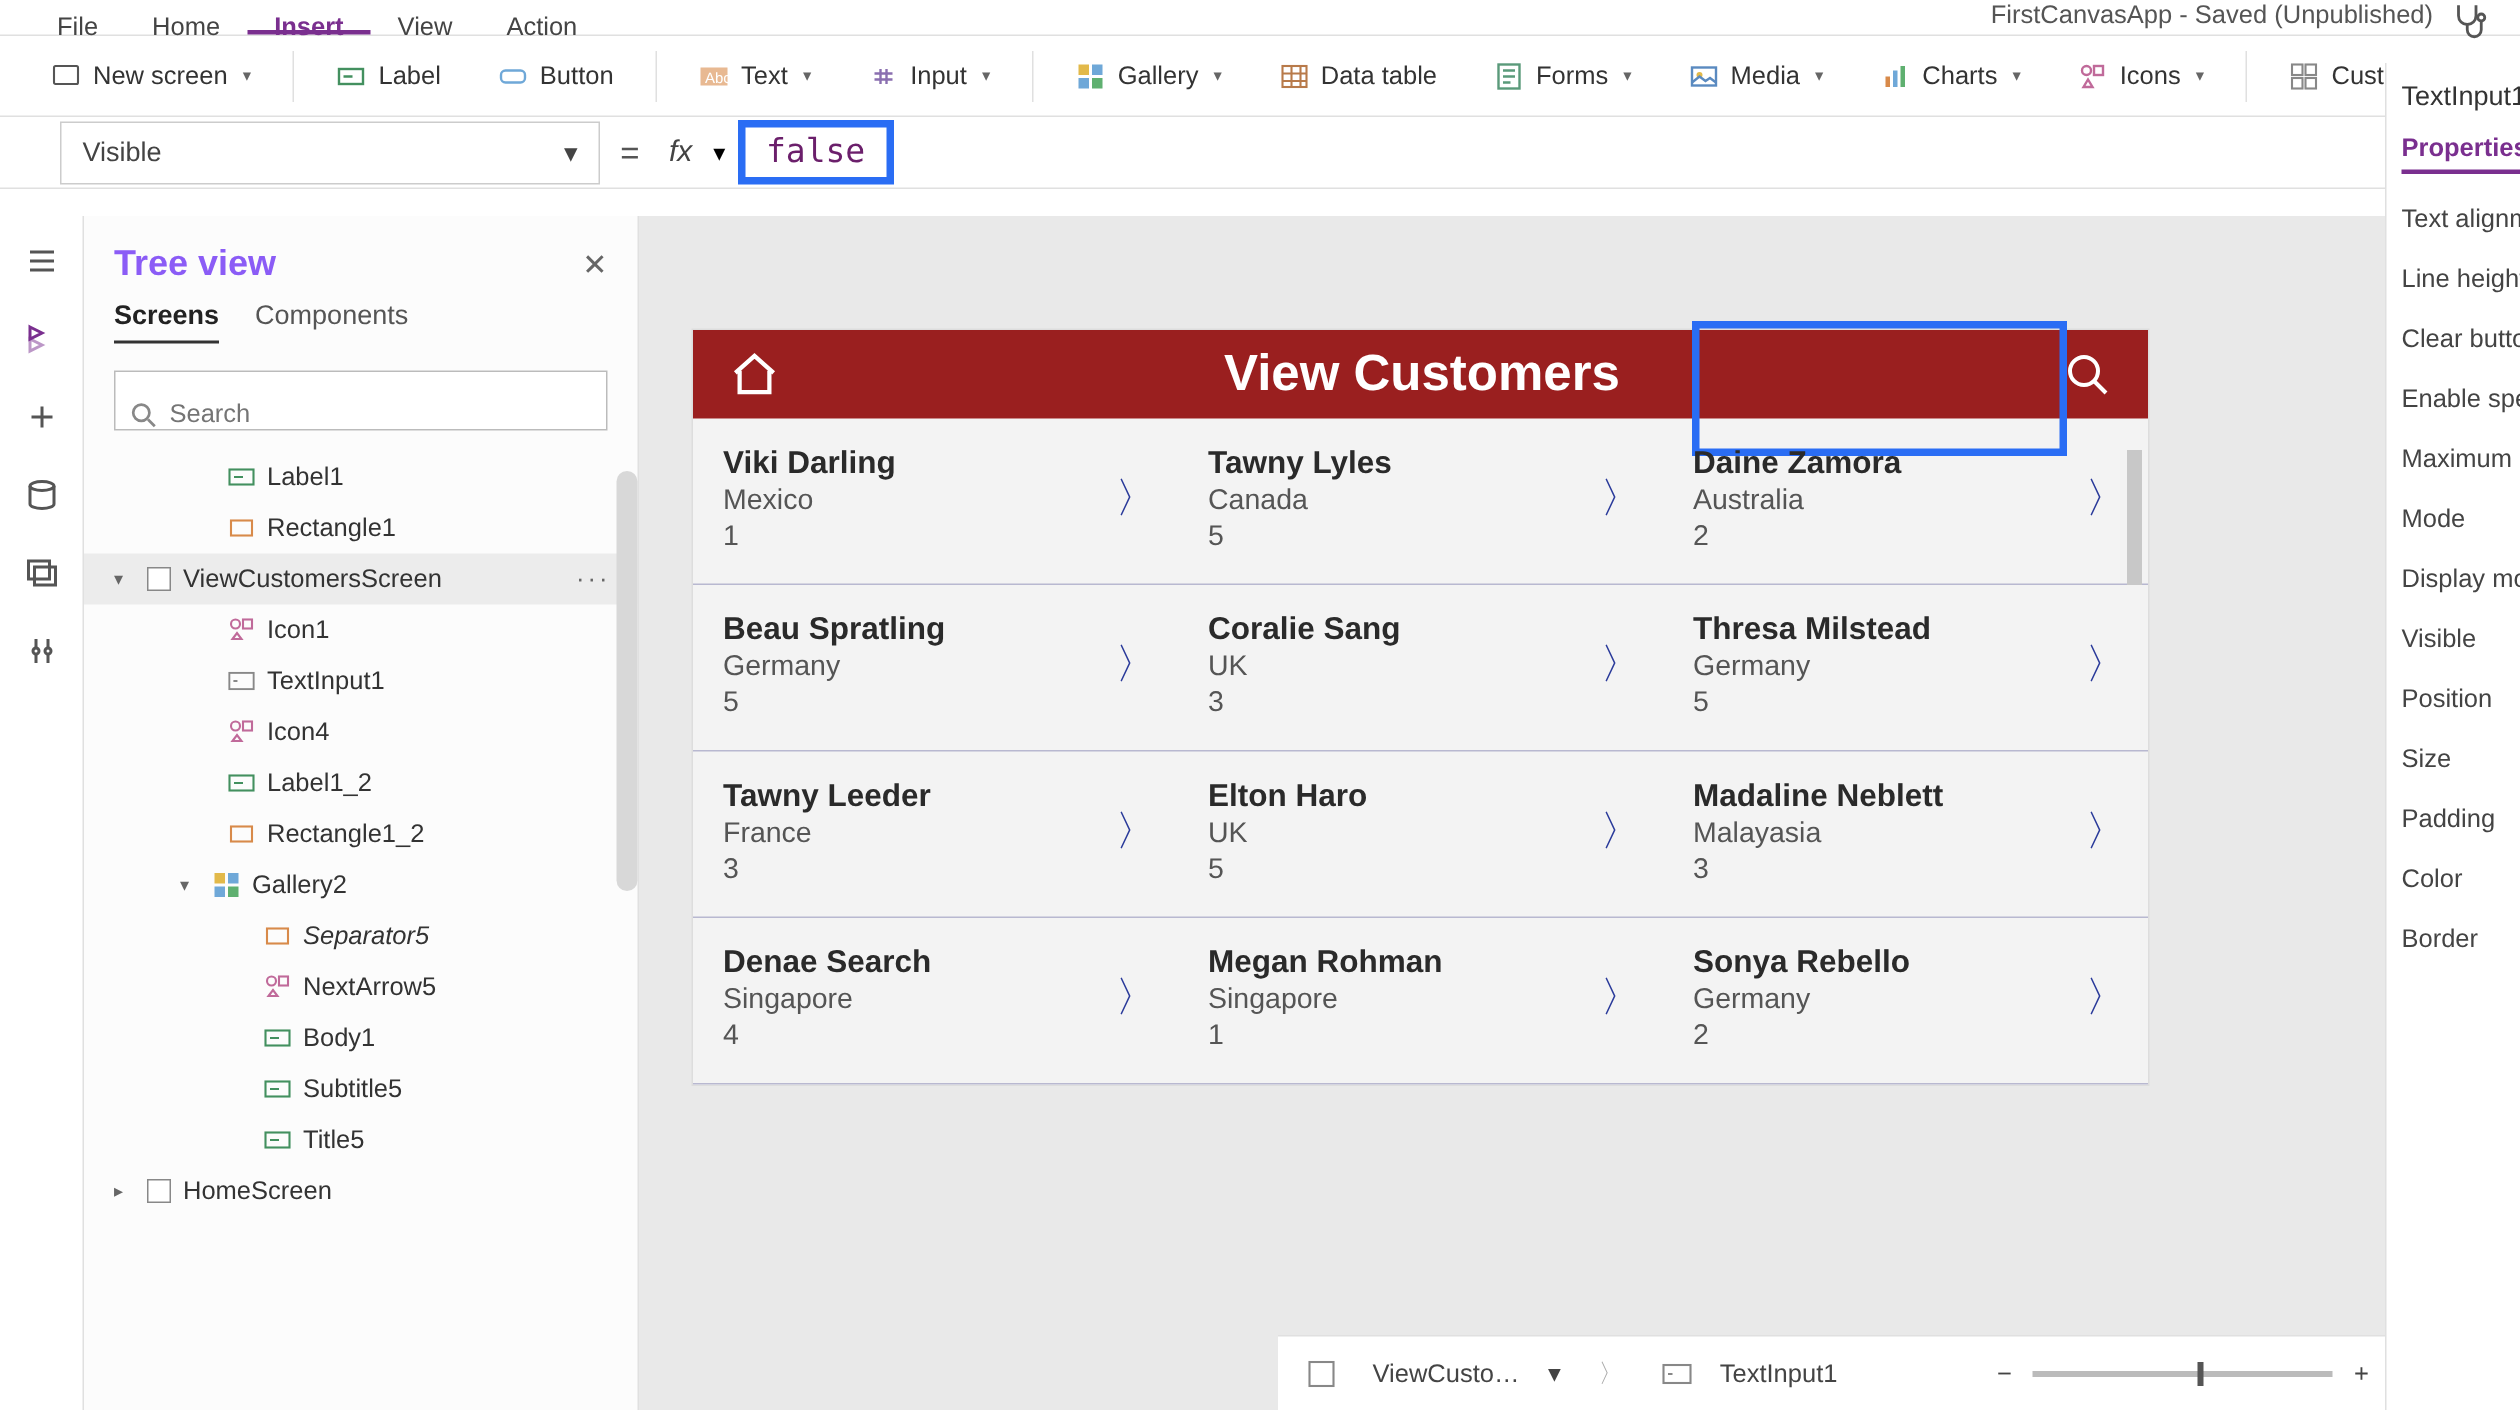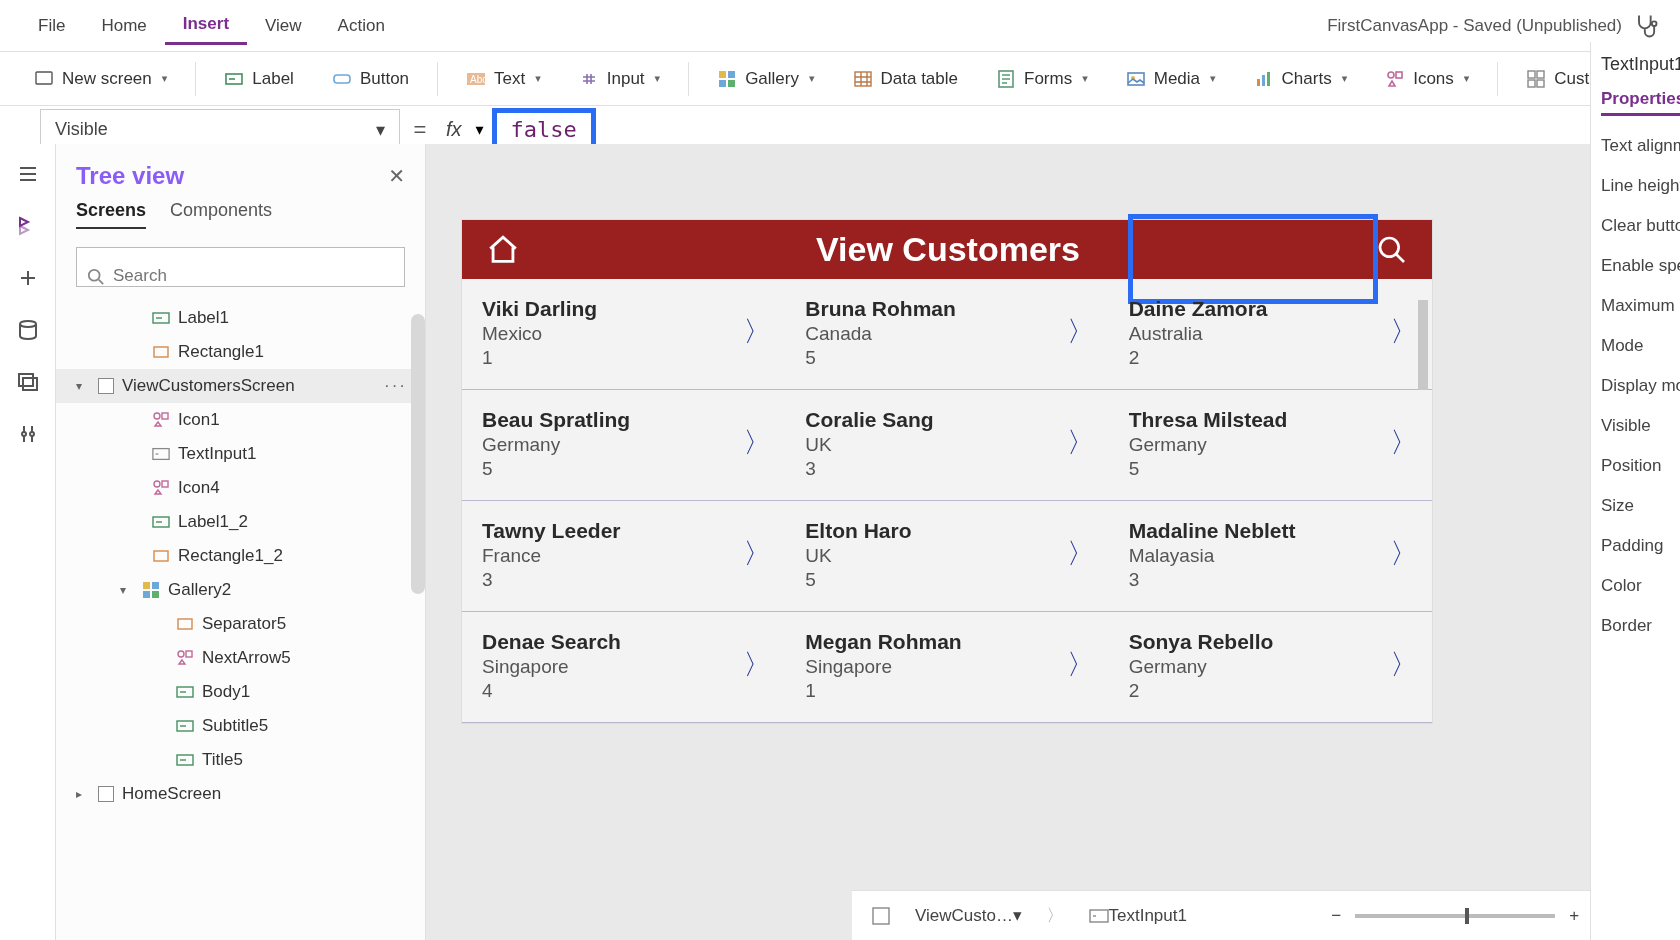--- a/index.html
+++ b/index.html
@@ -1,19 +1,19 @@
 <!DOCTYPE html>
 <html><head>
 <meta charset="utf-8">
 <style>
 * { margin: 0; padding: 0; box-sizing: border-box; font-family: "Segoe UI", Arial, sans-serif; }
 html, body { width: 1680px; height: 940px; overflow: hidden; background: #fff; }
 
 
-.menubar { height: 52px; display: flex; align-items: center; padding: 0 20px; border-bottom: 1px solid #e0e0e0; }
+.menubar { height: 24px; display: flex; padding: 0 20px; border-bottom: 1px solid #e0e0e0; }
 .menubar .mitem { padding: 8px 18px; font-size: 17px; color: #444; cursor: pointer; }
 .menubar .mitem.active { color: #7a2f8f; border-bottom: 3px solid #7a2f8f; font-weight: 600; }
 .menubar .spacer { flex: 1; }
 .menubar .saved { font-size: 17px; color: #555; margin-right: 10px; }
 .menubar .steth { width: 28px; height: 28px; }
 
 
 .ribbon { height: 54px; display: flex; align-items: center; padding: 0 20px; border-bottom: 1px solid #e0e0e0; gap: 10px; }
 .ribbon .rbtn { display: flex; align-items: center; gap: 8px; padding: 6px 14px; font-size: 17px; color: #333; cursor: pointer; }
 .ribbon .ricon { width: 20px; height: 20px; display: inline-flex; align-items: center; justify-content: flex-end; }
@@ -72,21 +72,21 @@
 .grow { display: flex; border-bottom: 1px solid #b8b8d0; }
 .gcell { flex: 1; padding: 18px 20px 20px 20px; position: relative; }
 .gcell .nm { font-size: 21px; font-weight: 600; color: #2a2a2a; }
 .gcell .ct { font-size: 19px; color: #555; margin-top: 2px; }
 .gcell .nb { font-size: 19px; color: #555; margin-top: 2px; }
 .gcell .arrow { position: absolute; right: 14px; top: 34px; color: #2a3a9a; font-size: 28px; }
 .galscroll { position: absolute; right: 4px; top: 80px; width: 10px; height: 90px; background: #c8c8c8; }
 
 
 .statusbar { position: absolute; bottom: 0; left: 426px; right: 0; height: 50px; background: #fff; border-top: 1px solid #e0e0e0; display: flex; align-items: center; padding: 0 20px; gap: 14px; font-size: 17px; color: #444; }
-.statusbar .crumb { display: flex; align-items: center; gap: 0; padding: 4px 10px; border: 1px solid transparent; }
+.statusbar .crumb { display: flex; align-items: center; gap: 19px; padding: 4px 10px; border: 1px solid transparent; }
 .statusbar .spacer { flex: 1; }
 .zoomslider { width: 200px; height: 4px; background: #bbb; position: relative; }
 .zoomslider .thumb { position: absolute; left: 55%; top: -6px; width: 4px; height: 16px; background: #555; }
 .expand { font-size: 20px; }
 
 
 .propspanel { position: absolute; right: 0; top: 42px; width: 90px; bottom: 0; background: #fff; border-left: 1px solid #e0e0e0; padding: 12px 0 0 10px; overflow: hidden; }
 .propspanel .pname { font-size: 18px; color: #333; margin-bottom: 14px; white-space: nowrap; }
 .propspanel .ptab { font-size: 17px; font-weight: 600; color: #7a2f8f; border-bottom: 3px solid #7a2f8f; display: inline-block; padding-bottom: 4px; margin-bottom: 10px; }
 .propspanel .pitem { font-size: 17px; color: #444; padding: 10px 0; white-space: nowrap; }
@@ -392,21 +392,21 @@
           <span class="tvicon">
             <svg width="18" height="18" viewBox="0 0 18 18">
               <rect x="1" y="1" width="7" height="7" fill="#e2b94a"></rect>
               <rect x="10" y="1" width="7" height="7" fill="#6fa8d8"></rect>
               <rect x="1" y="10" width="7" height="7" fill="#6fa8d8"></rect>
               <rect x="10" y="10" width="7" height="7" fill="#5fb070"></rect>
             </svg>
           </span>
           <span>Gallery2</span>
         </div>
-        <div class="tvrow" style="padding-left: 120px;">
+        <div class="tvrow" style="padding-left: 120px; font-style: italic;">
           <span class="tvicon">
             <svg width="18" height="18" viewBox="0 0 18 18" fill="none" stroke="#d88a4a" stroke-width="1.4">
               <rect x="2" y="4" width="14" height="10"></rect>
             </svg>
           </span>
           <span>Separator5</span>
         </div>
         <div class="tvrow" style="padding-left: 120px;">
           <span class="tvicon">
             <svg width="18" height="18" viewBox="0 0 18 18" fill="none" stroke="#c06a9a" stroke-width="1.4">
@@ -475,21 +475,21 @@
       <div class="gallery" id="gallery">
         <div class="galscroll"></div>
       <div class="grow">
             <div class="gcell">
               <div class="nm">Viki Darling</div>
               <div class="ct">Mexico</div>
               <div class="nb">1</div>
               <span class="arrow">〉</span>
             </div>
             <div class="gcell">
-              <div class="nm">Bruna Rohman</div>
+              <div class="nm">Tawny Lyles</div>
               <div class="ct">Canada</div>
               <div class="nb">5</div>
               <span class="arrow">〉</span>
             </div>
             <div class="gcell">
               <div class="nm">Daine Zamora</div>
               <div class="ct">Australia</div>
               <div class="nb">2</div>
               <span class="arrow">〉</span>
             </div>

